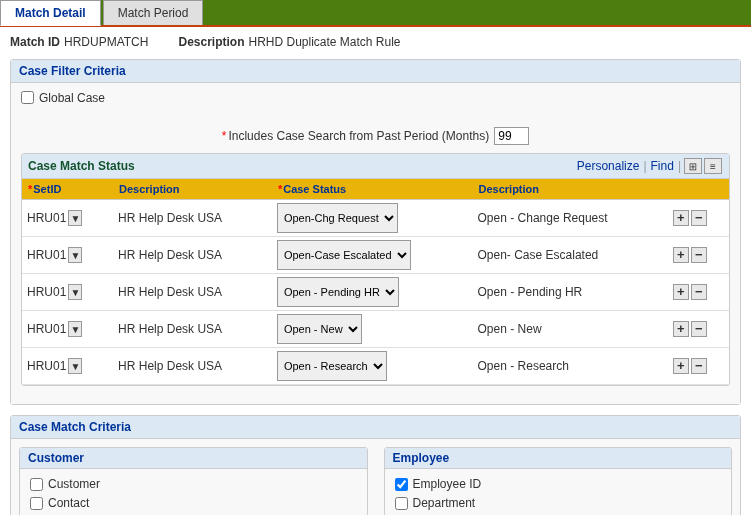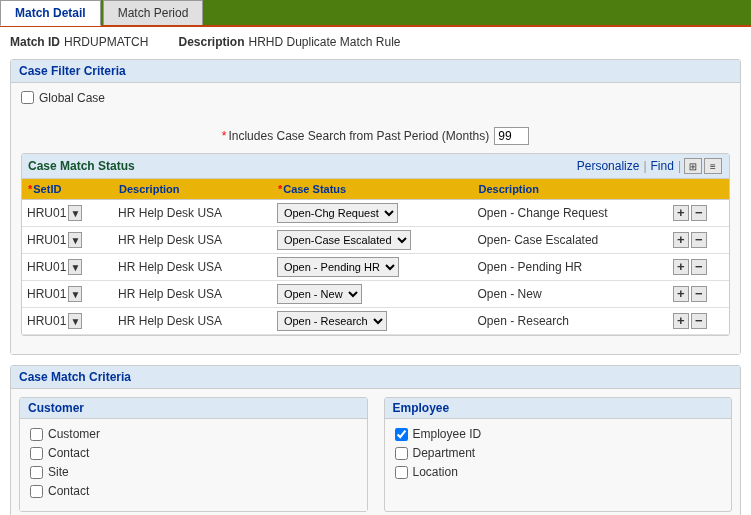--- a/index.html
+++ b/index.html
@@ -173,21 +173,21 @@
 
     .status-select {
       display: flex;
       align-items: center;
       gap: 2px;
     }
     .status-select select {
       font-size: 11px;
       border: 1px solid #999;
       padding: 1px 2px;
-      height: 20px;
+      height: 30px;
     }
 
     .row-actions {
       display: flex;
       gap: 2px;
       align-items: center;
     }
     .btn-plus, .btn-minus {
       display: inline-block;
       width: 16px;

